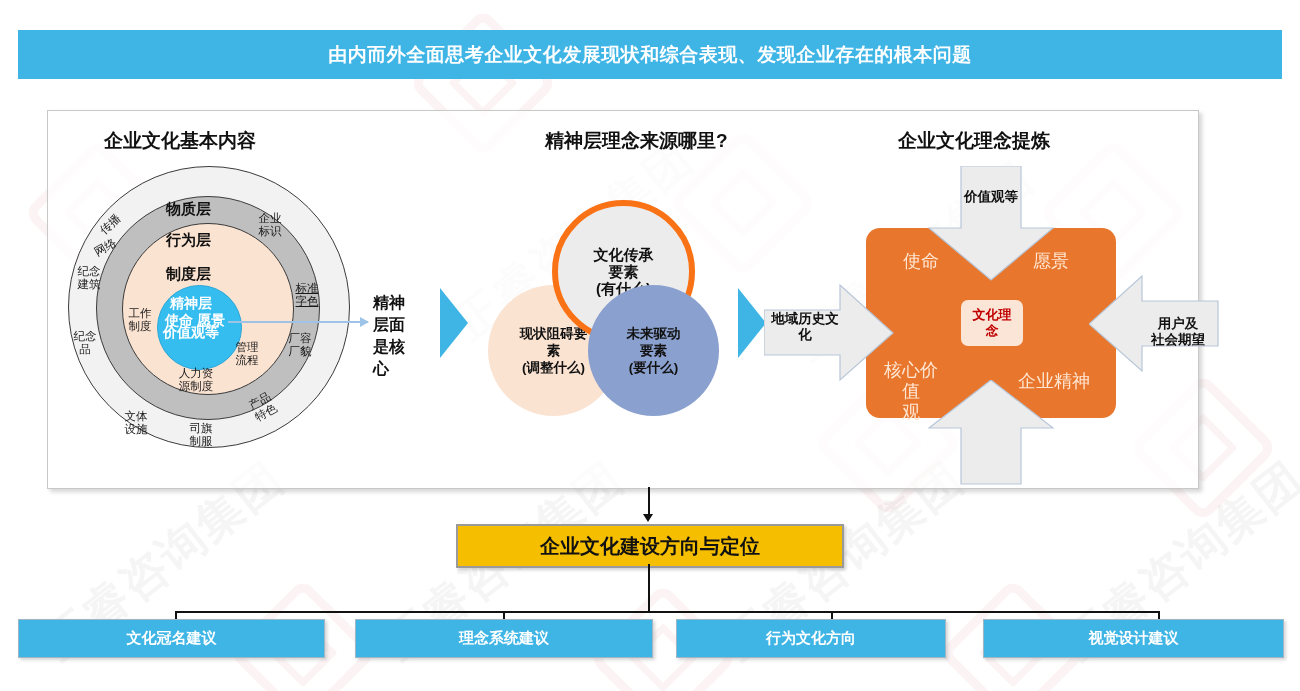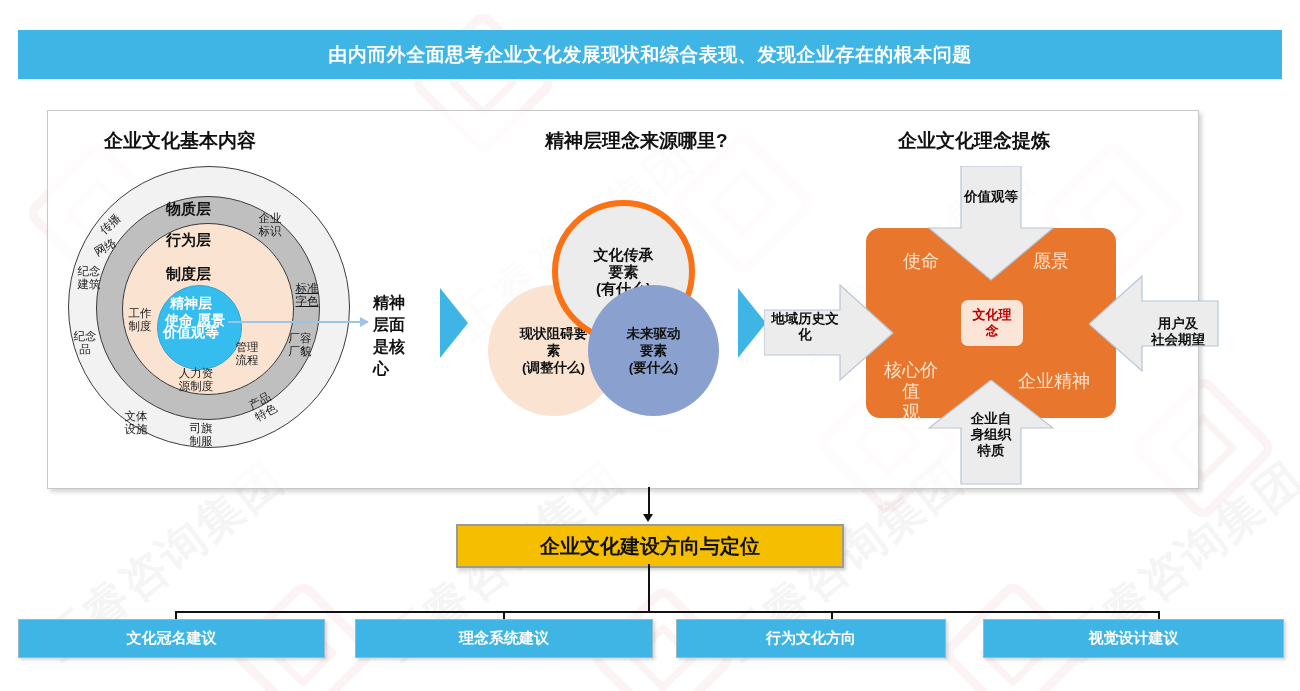--- a/index.html
+++ b/index.html
@@ -239,21 +239,20 @@
     <svg width="130" height="98" viewBox="0 0 130 98">
       <polygon points="129,26 53,26 53,1 0,49 53,96 53,71 129,71" fill="#ececec" stroke="#b7c6d8" stroke-width="1.2"></polygon>
     </svg>
     <div class="lbl" style="left:52px;top:41px;width:74px;white-space:normal;">用户及<br>社会期望</div>
   </div>
 
   <div class="arrw" style="left:928px;top:380px;">
     <svg width="126" height="105" viewBox="0 0 126 105">
       <polygon points="63,0 125,48 93,48 93,104 33,104 33,48 1,48" fill="#ececec" stroke="#b7c6d8" stroke-width="1.2"></polygon>
     </svg>
-    <div class="lbl" style="left:24px;top:31px;width:78px;white-space:normal;">企业自<br>身组织<br>特质</div>
   </div>
 
   <div id="orange"></div>
 
   <div class="ocorner" style="left:903px;top:251px;">使命</div>
   <div class="ocorner" style="left:1033px;top:251px;">愿景</div>
   <div class="ocorner" style="left:876px;top:360px;width:70px;white-space:normal;">核心价值<br>观</div>
   <div class="ocorner" style="left:1018px;top:371px;text-align:right;">企业精神</div>
 
   <div id="ocenter">

